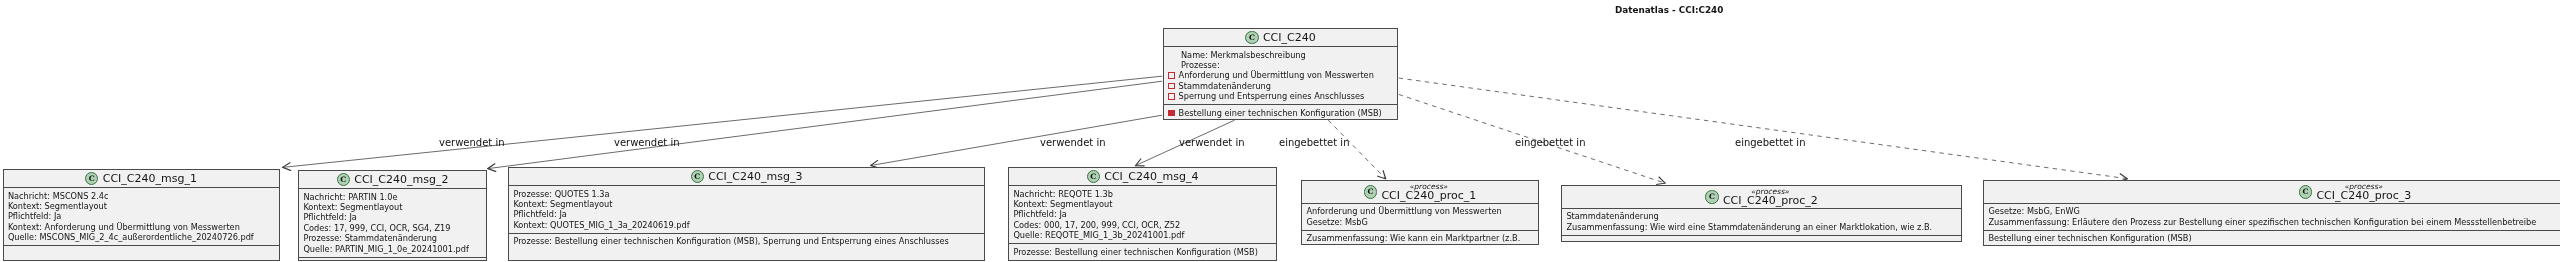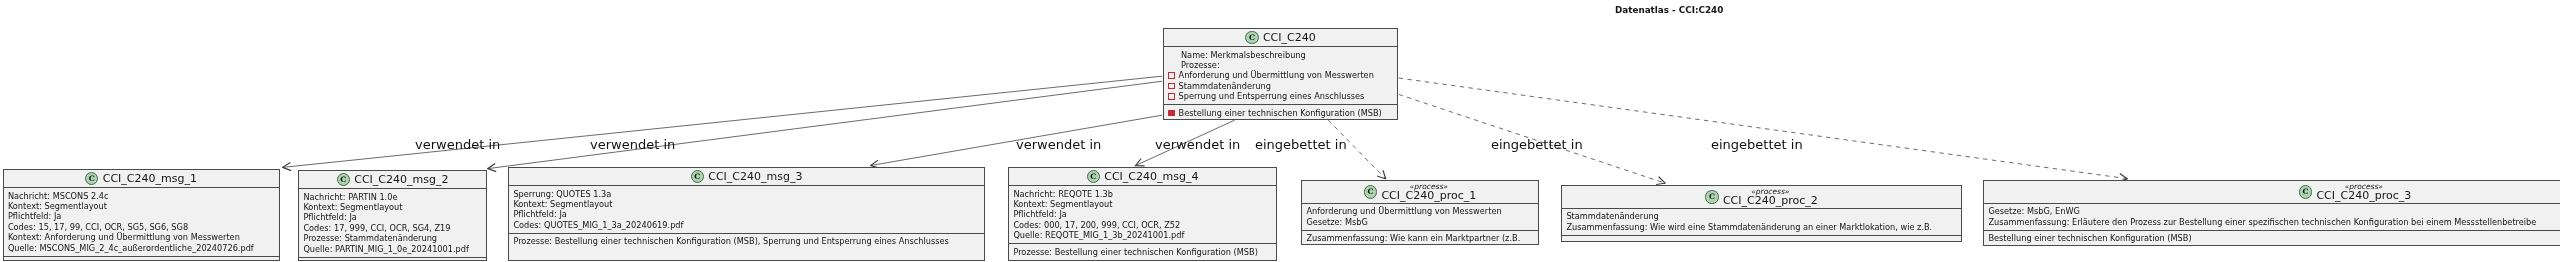--- a/index.html
+++ b/index.html
@@ -1,20 +1,20 @@
 <!DOCTYPE html>
 <html style="font-size:10px"><head>
 <meta charset="utf-8">
 <style>
   html,body{margin:0;padding:0;background:#ffffff;}
   .canvas{position:relative;width:2560px;height:263px;background:#ffffff;overflow:hidden;
           font-family:"DejaVu Sans",sans-serif;color:#141414;}
   .diagram-title{position:absolute;left:1615px;top:5px;font-size:8.8px;font-weight:bold;white-space:nowrap;}
   svg.edges{position:absolute;left:0;top:0;pointer-events:none;}
-  .edge-label{position:absolute;font-size:13px;color:#101010;white-space:nowrap;}
+  .edge-label{position:absolute;font-size:10px;color:#101010;white-space:nowrap;margin-left:24px;}
   .uml{position:absolute;background:#F1F1F1;border:0.9px solid #4A4A4A;box-sizing:border-box;overflow:hidden;}
   .uml-header{display:flex;align-items:center;justify-content:center;gap:4.4px;padding:1.9px 5px;box-sizing:border-box;}
   .uml-header .titleblock{display:flex;flex-direction:column;align-items:center;}
   .cbadge{width:11.3px;height:11.3px;min-width:11.3px;border-radius:50%;background:#ADD1B2;border:0.6px solid #3C7243;
           display:flex;align-items:center;justify-content:center;font-weight:bold;font-size:7.5px;
           font-family:"DejaVu Serif",serif;color:#111;}
   .clsname{font-size:11px;line-height:10px;white-space:nowrap;}
   .stereo{font-style:italic;font-size:7.5px;line-height:8.2px;white-space:nowrap;}
   .compartment{border-top:0.6px solid #4A4A4A;padding:2.5px 4.4px;font-size:8.2px;line-height:10.4px;box-sizing:border-box;}
   .compartment.empty{min-height:5.7px;padding:0;}
@@ -87,21 +87,20 @@
 
   <div class="uml" style="left:2.5px;top:169px;width:277px;height:92px">
     <div class="uml-header">
       <span class="cbadge">C</span>
       <span class="clsname">CCI_C240_msg_1</span>
     </div>
     <div class="compartment">
       <div class="fline">Nachricht: MSCONS 2.4c</div>
       <div class="fline">Kontext: Segmentlayout</div>
       <div class="fline">Pflichtfeld: Ja</div>
-      <div class="fline">Codes: 15, 17, 99, CCI, OCR, SG5, SG6, SG8</div>
       <div class="fline">Kontext: Anforderung und Übermittlung von Messwerten</div>
       <div class="fline">Quelle: MSCONS_MIG_2_4c_außerordentliche_20240726.pdf</div>
     </div>
     <div class="compartment empty"></div>
   </div>
 
   <div class="uml" style="left:298px;top:170px;width:189px;height:91px">
     <div class="uml-header">
       <span class="cbadge">C</span>
       <span class="clsname">CCI_C240_msg_2</span>
@@ -116,24 +115,24 @@
     </div>
     <div class="compartment empty"></div>
   </div>
 
   <div class="uml" style="left:508px;top:167px;width:477px;height:94px">
     <div class="uml-header">
       <span class="cbadge">C</span>
       <span class="clsname">CCI_C240_msg_3</span>
     </div>
     <div class="compartment">
-      <div class="fline">Sperrung: QUOTES 1.3a</div>
-      <div class="fline">Kontext: Segmentlayout</div>
-      <div class="fline">Pflichtfeld: Ja</div>
-      <div class="fline">Codes: QUOTES_MIG_1_3a_20240619.pdf</div>
+      <div class="fline">Prozesse: QUOTES 1.3a</div>
+      <div class="fline">Kontext: Segmentlayout</div>
+      <div class="fline">Pflichtfeld: Ja</div>
+      <div class="fline">Kontext: QUOTES_MIG_1_3a_20240619.pdf</div>
     </div>
     <div class="compartment">
       <div class="fline">Prozesse: Bestellung einer technischen Konfiguration (MSB), Sperrung und Entsperrung eines Anschlusses</div>
     </div>
   </div>
 
   <div class="uml" style="left:1008px;top:167px;width:269px;height:94px">
     <div class="uml-header">
       <span class="cbadge">C</span>
       <span class="clsname">CCI_C240_msg_4</span>

